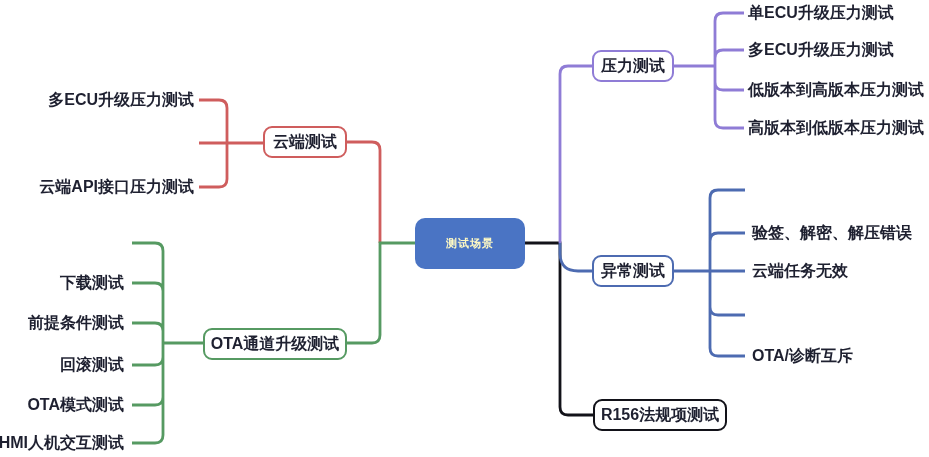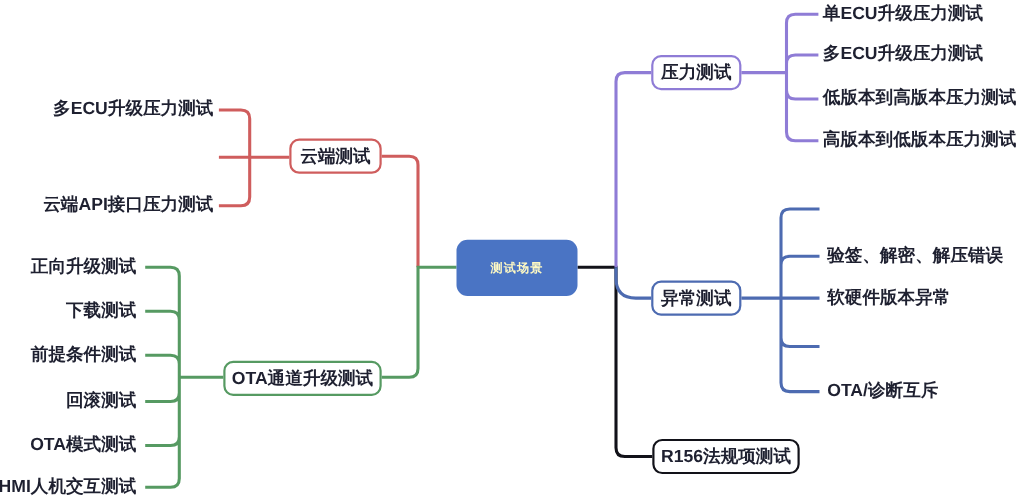--- a/index.html
+++ b/index.html
@@ -62,29 +62,28 @@
 
   <div class="node" style="left: 592px; top: 50px; width: 82px; height: 32px; border-color: rgb(143, 124, 214);">压力测试</div>
 
   <div class="node" style="left: 592px; top: 255px; width: 82px; height: 32px; border-color: rgb(77, 107, 177);">异常测试</div>
 
   <div class="node" style="left: 593px; top: 399px; width: 134px; height: 32px; border-color: rgb(18, 18, 25);">R156法规项测试</div>
 
   <div class="leaf r-align" style="right:735px;top:90px;">多ECU升级压力测试</div>
   <div class="leaf r-align" style="right:735px;top:177px;">云端API接口压力测试</div>
 
-  <div class="leaf r-align" style="right:805px;top:233px;">正向升级测试</div>
   <div class="leaf r-align" style="right:805px;top:273px;">下载测试</div>
   <div class="leaf r-align" style="right:805px;top:313px;">前提条件测试</div>
   <div class="leaf r-align" style="right:805px;top:355px;">回滚测试</div>
   <div class="leaf r-align" style="right:805px;top:395px;">OTA模式测试</div>
   <div class="leaf r-align" style="right:805px;top:433px;">HMI人机交互测试</div>
 
   <div class="leaf" style="left:748px;top:3px;">单ECU升级压力测试</div>
   <div class="leaf" style="left:748px;top:40px;">多ECU升级压力测试</div>
   <div class="leaf" style="left:748px;top:80px;">低版本到高版本压力测试</div>
   <div class="leaf" style="left:748px;top:118px;">高版本到低版本压力测试</div>
 
   <div class="leaf" style="left:752px;top:223px;">验签、解密、解压错误</div>
-  <div class="leaf" style="left:752px;top:261px;">软硬件版本异常</div>
+  <div class="leaf" style="left:752px;top:261px;">云端任务无效</div>
   <div class="leaf" style="left:752px;top:346px;">OTA/诊断互斥</div>
 
 </div>
 
 </body></html>

